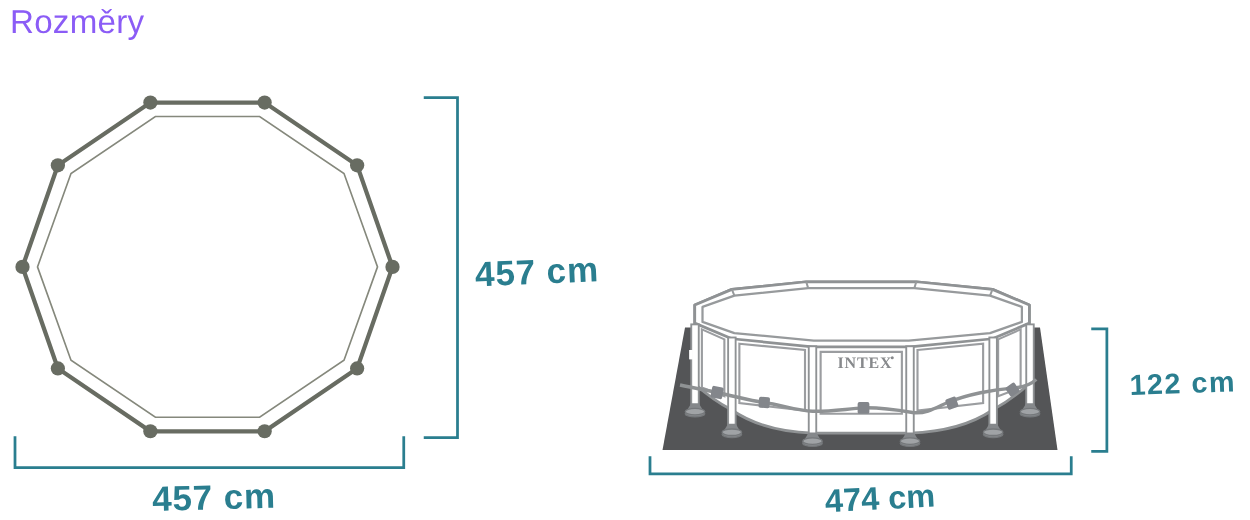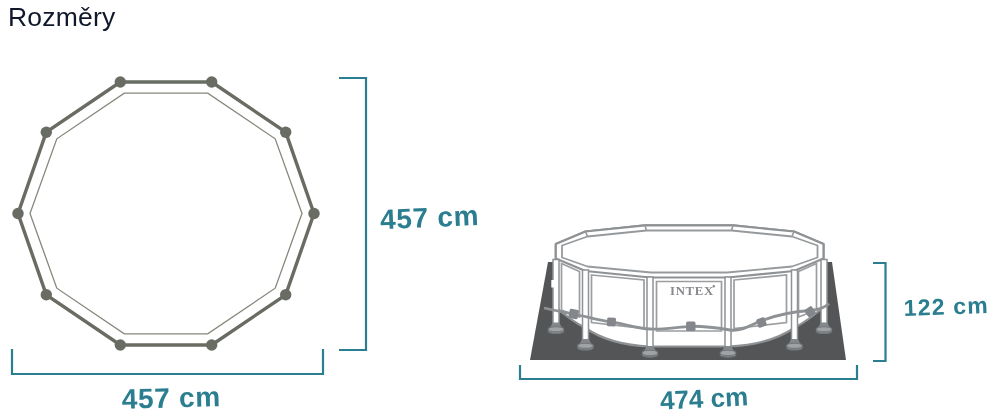--- a/index.html
+++ b/index.html
@@ -3,21 +3,21 @@
 <meta charset="utf-8">
 <style>
   html,body{margin:0;padding:0;background:#ffffff;width:1000px;height:416px;overflow:hidden;}
   .wrap{position:relative;width:1000px;height:416px;font-family:"Liberation Sans",sans-serif;}
   svg{position:absolute;left:0;top:0;}
 </style>
 </head>
 <body>
 <div class="wrap">
 
-<div style="position:absolute;left:8px;top:2px;font-size:26.5px;color:#0f172a;letter-spacing:0.2px;">Rozměry</div>
+<div style="position:absolute;left:8px;top:2px;font-size:26.5px;color:#8b5cf6;letter-spacing:0.2px;">Rozměry</div>
 
 <svg width="1000" height="416" viewBox="0 0 1000 416">
 
 <g stroke="#686c62" fill="none">
   <polygon points="314,213.5 285.7,132.2 211.7,82 120.3,82 46.3,132.2 18,213.5 46.3,294.8 120.3,345 211.7,345 285.7,294.8" stroke-width="3.4" fill="#ffffff"></polygon>
 </g>
 
 <polygon points="302,213.5 275.2,138.8 207.7,93.2 124.3,93.2 56.8,138.8 30,213.5 56.8,288.2 124.3,333.8 207.7,333.8 275.2,288.2" stroke="#85887c" stroke-width="1.3" fill="none"></polygon>
 
 <g fill="#686c62">

